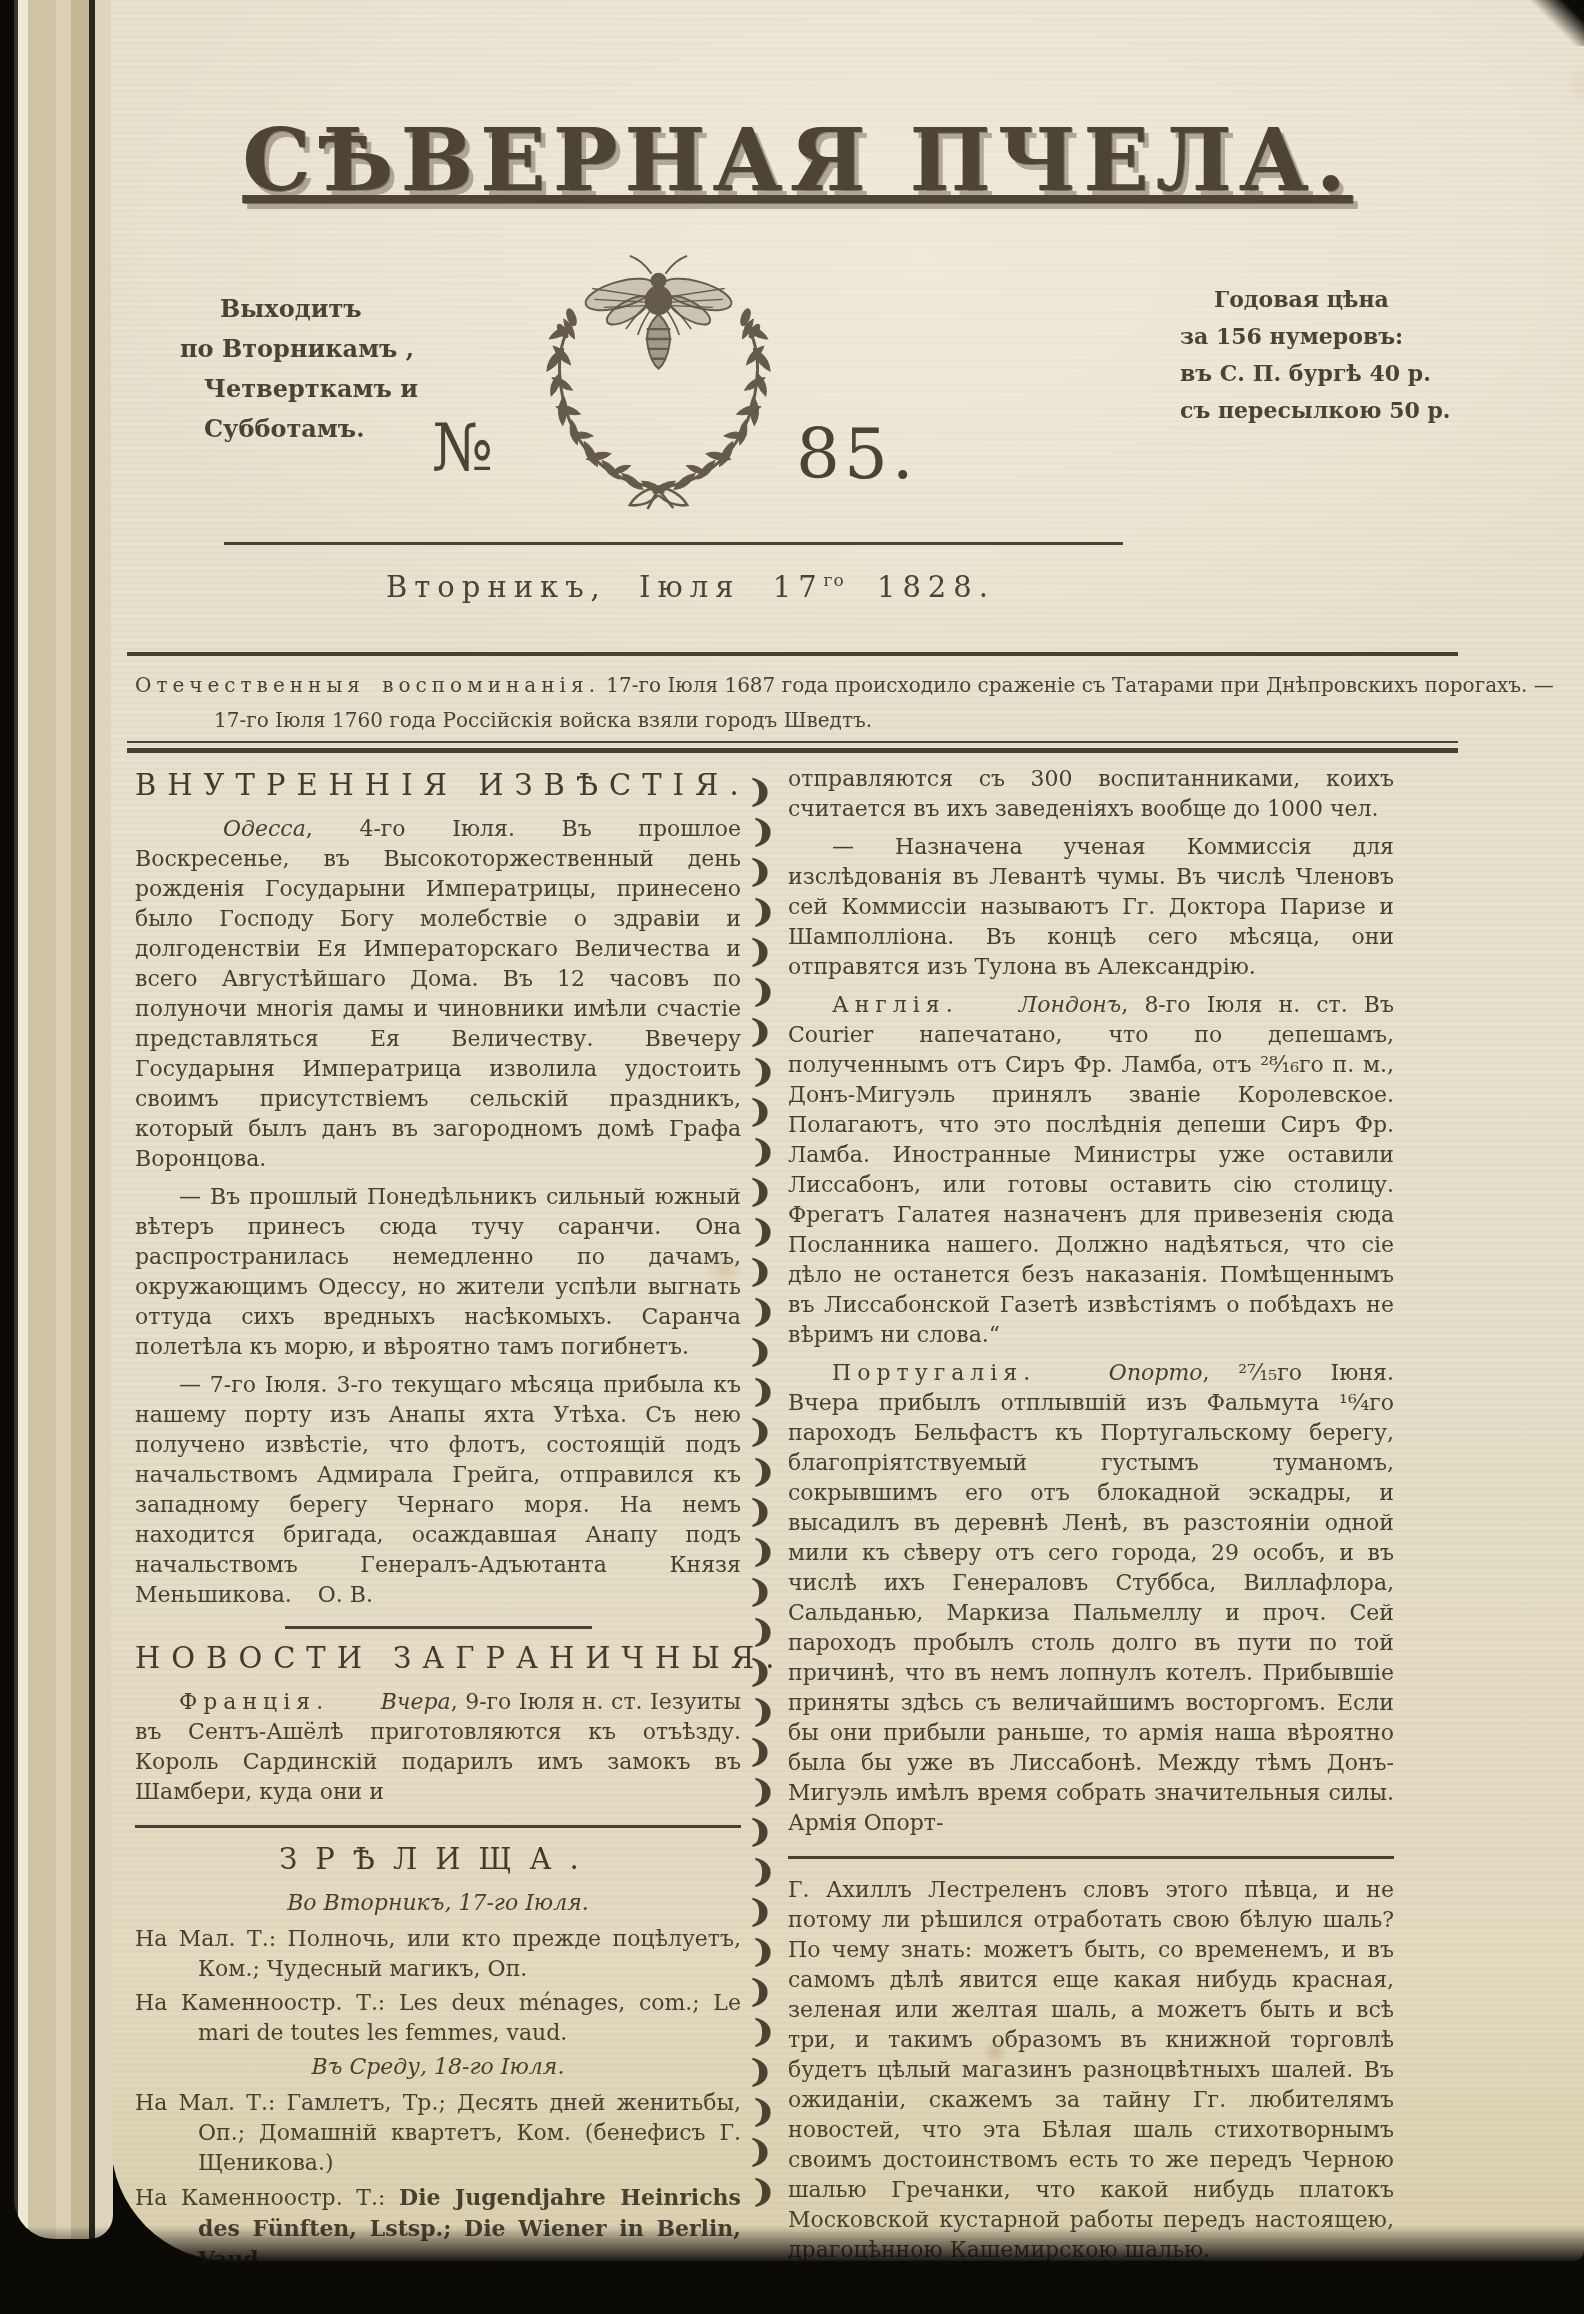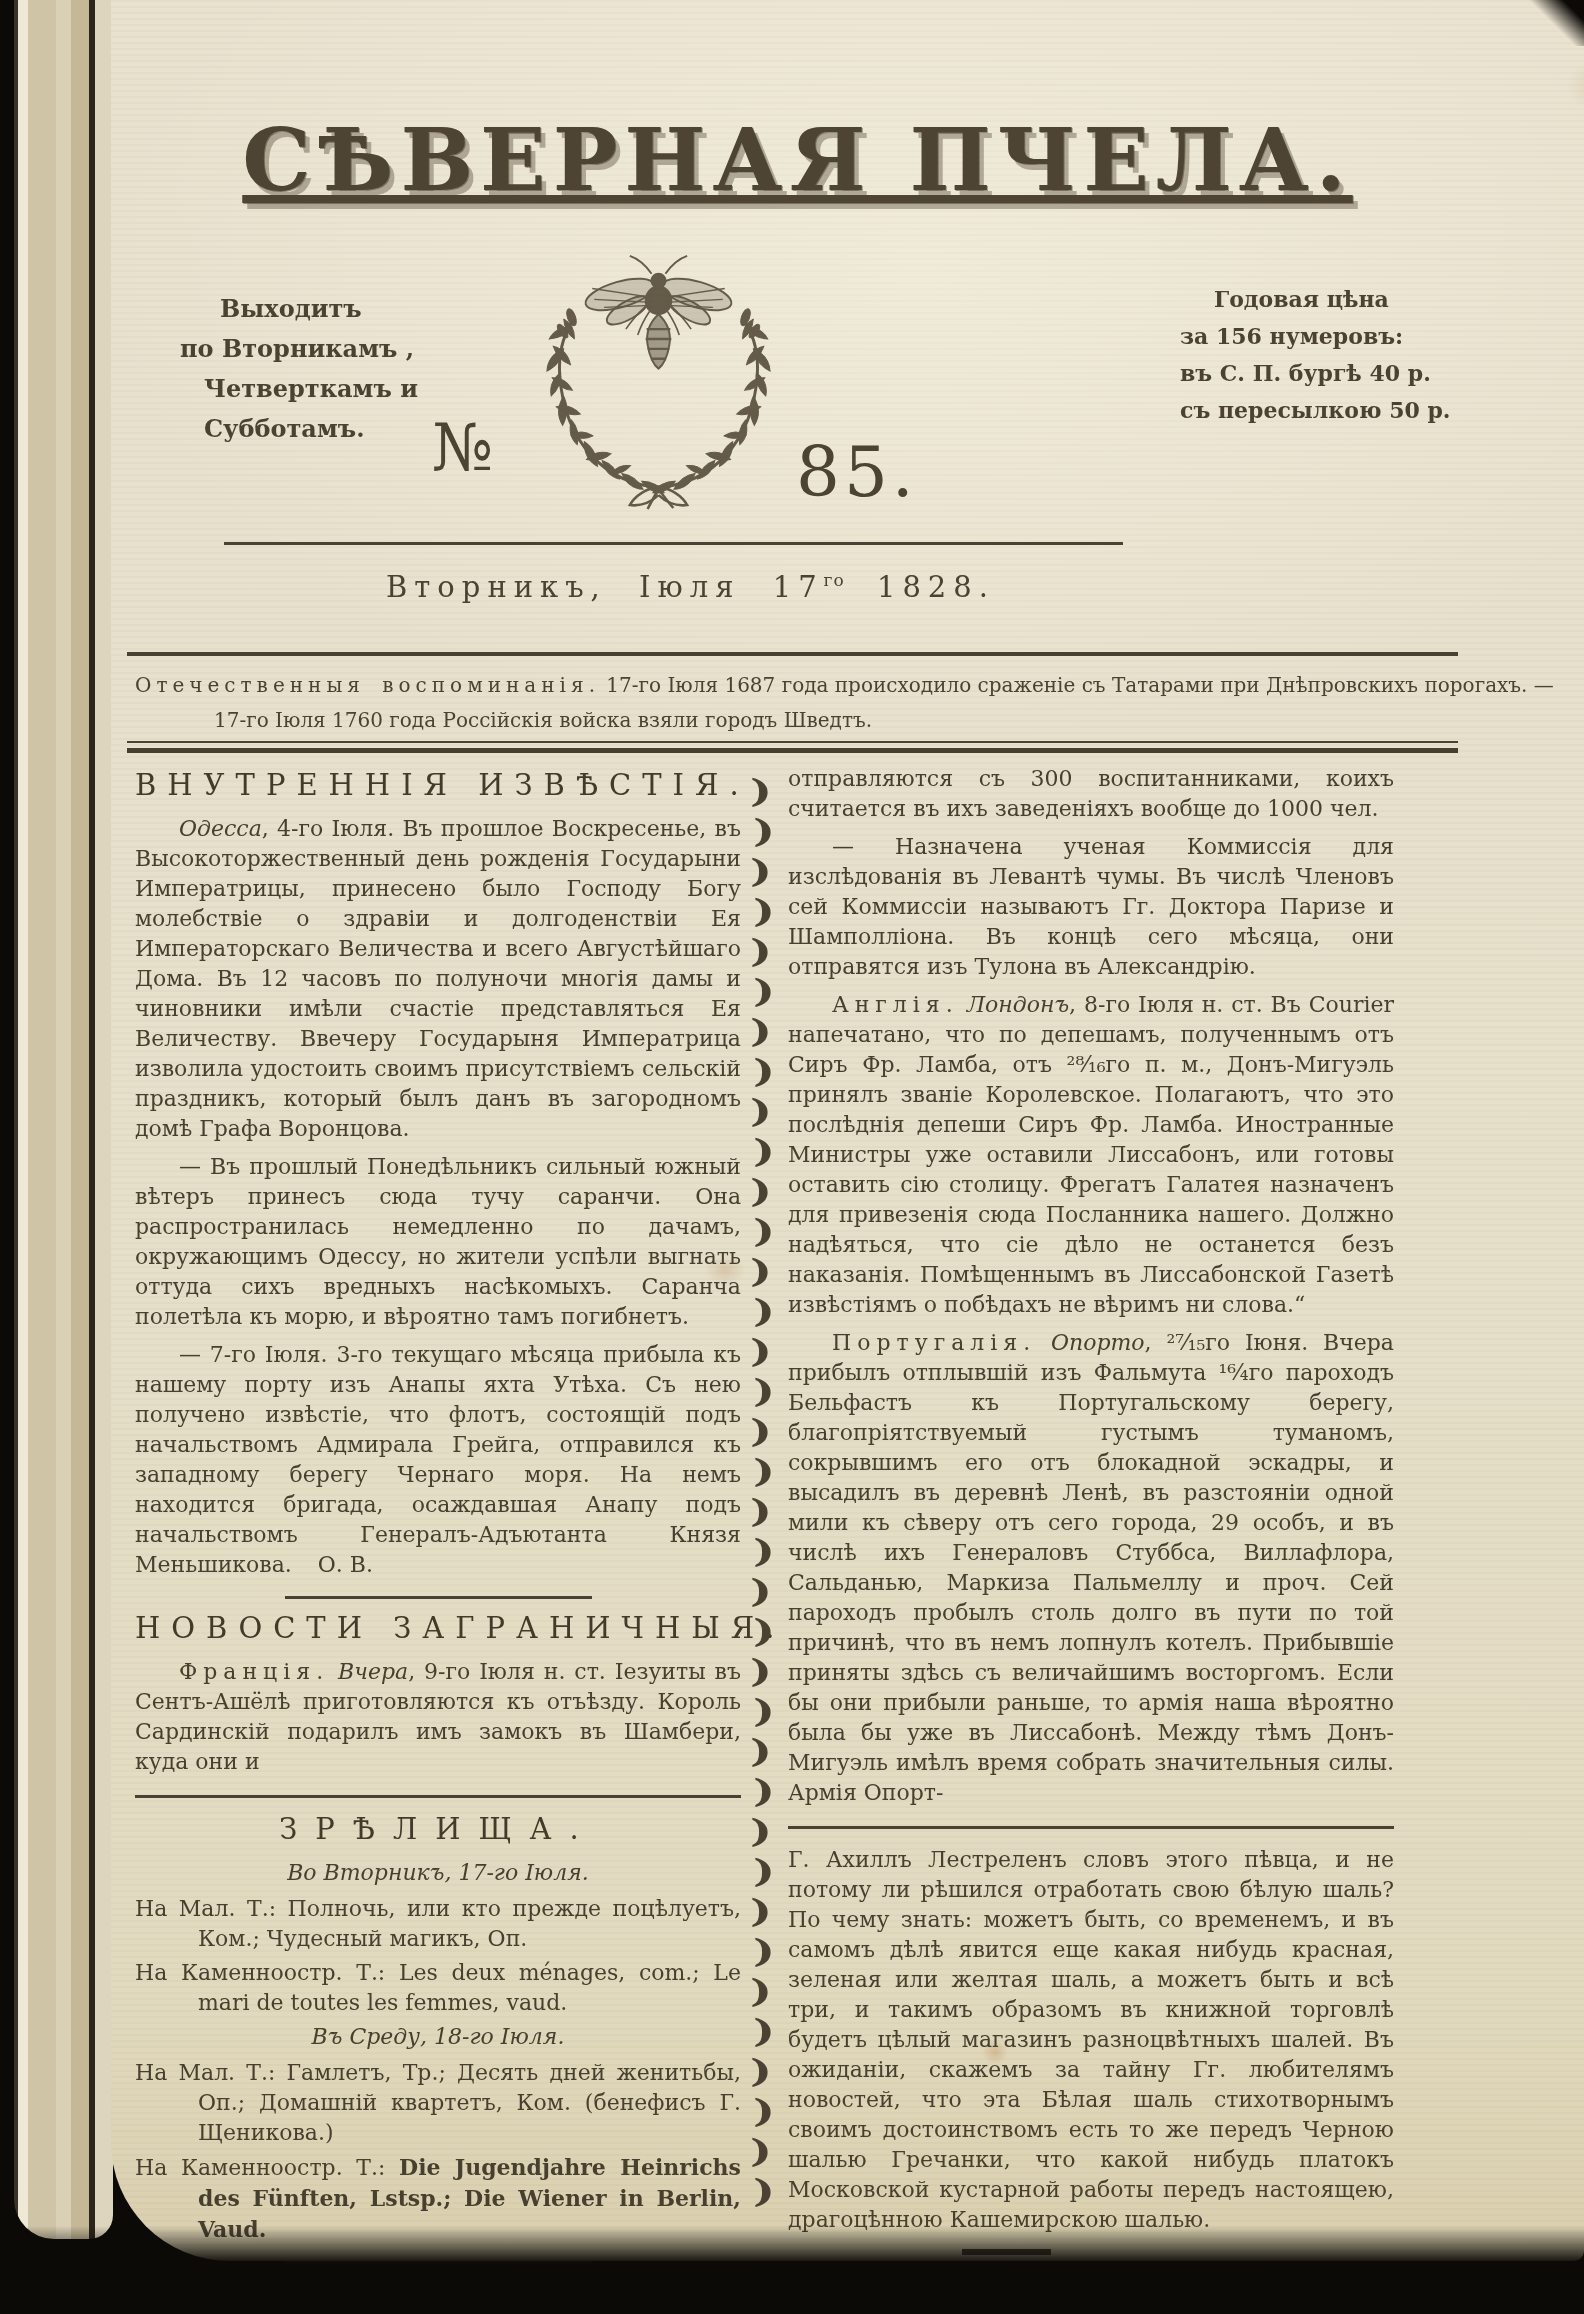--- a/index.html
+++ b/index.html
@@ -45,21 +45,21 @@
     text-shadow:5px 6px 0 rgba(77,66,45,.38), 1px 1px 0 rgba(60,50,30,.5);
     white-space:nowrap;
     text-decoration:underline;
   }
   .schedule{position:absolute;left:180px;top:289px;font-size:24px;font-weight:bold;line-height:40px;color:#4b4231;}
   .schedule .l-ind{margin-left:40px;}
   .schedule .l-ind2{margin-left:24px;}
   .price{position:absolute;left:1180px;top:281px;font-size:22px;font-weight:bold;line-height:37px;color:#4b4231;}
   .price .l-ind{margin-left:34px;}
   .issue-no-sign{position:absolute;left:432px;top:410px;font-size:65px;color:#4c4332;}
-  .issue-number{position:absolute;left:796px;top:432px;font-size:69px;letter-spacing:4px;color:#4c4332;}
+  .issue-number{position:absolute;left:796px;top:414px;font-size:69px;letter-spacing:4px;color:#4c4332;}
   .emblem{position:absolute;left:515px;top:248px;}
 
   .rule{background:#4a4134;position:absolute;}
   .rule-emblem{left:224px;top:542px;width:899px;height:3px;}
   .rule-wide1{left:127px;top:652px;width:1331px;height:4px;}
   .rule-double{position:absolute;left:127px;top:741px;width:1331px;height:5px;border-top:2px solid #4a4134;border-bottom:5px solid #463e30;}
 
   .dateline{
     position:absolute;left:386px;top:570px;width:475px;text-align:center;
     font-size:29px;letter-spacing:7px;word-spacing:16px;color:#4b4231;white-space:nowrap;
@@ -72,21 +72,21 @@
 
   
   .col{position:absolute;top:764px;width:606px;font-size:22px;line-height:30px;text-align:justify;color:#48402f;}
   .col-left{left:135px;}
   .col-right{left:788px;}
   .col p{margin:0 0 8px 0;text-indent:44px;}
   .col p.noindent{text-indent:0;}
   .col-heading{font-size:29px;letter-spacing:11px;text-align:center;margin:6px 0 14px 0;font-weight:normal;color:#433a29;white-space:nowrap;}
   .col-heading.wide{letter-spacing:18px;}
   .lead-caps{letter-spacing:6px;}
-  .it{font-style:italic;}
+  .it{font-style:italic;margin-left:44px;}
   .sig{margin-left:26px;}
   .short-rule{width:307px;height:3px;background:#4a4134;margin:16px auto 14px auto;}
   .section-rule{width:100%;height:3px;background:#4a4134;margin:18px 0 16px 0;}
   .thick-rule{width:89px;height:6px;background:#453d2f;margin:14px 0 12px 174px;}
   .playdate{text-align:center;font-style:italic;text-indent:0 !important;margin:2px 0 6px 0 !important;}
   .playbill{margin:0 0 4px 0 !important;text-indent:-63px !important;padding-left:63px;}
   .fraktur{font-weight:bold;}
 
   
   .column-divider{

